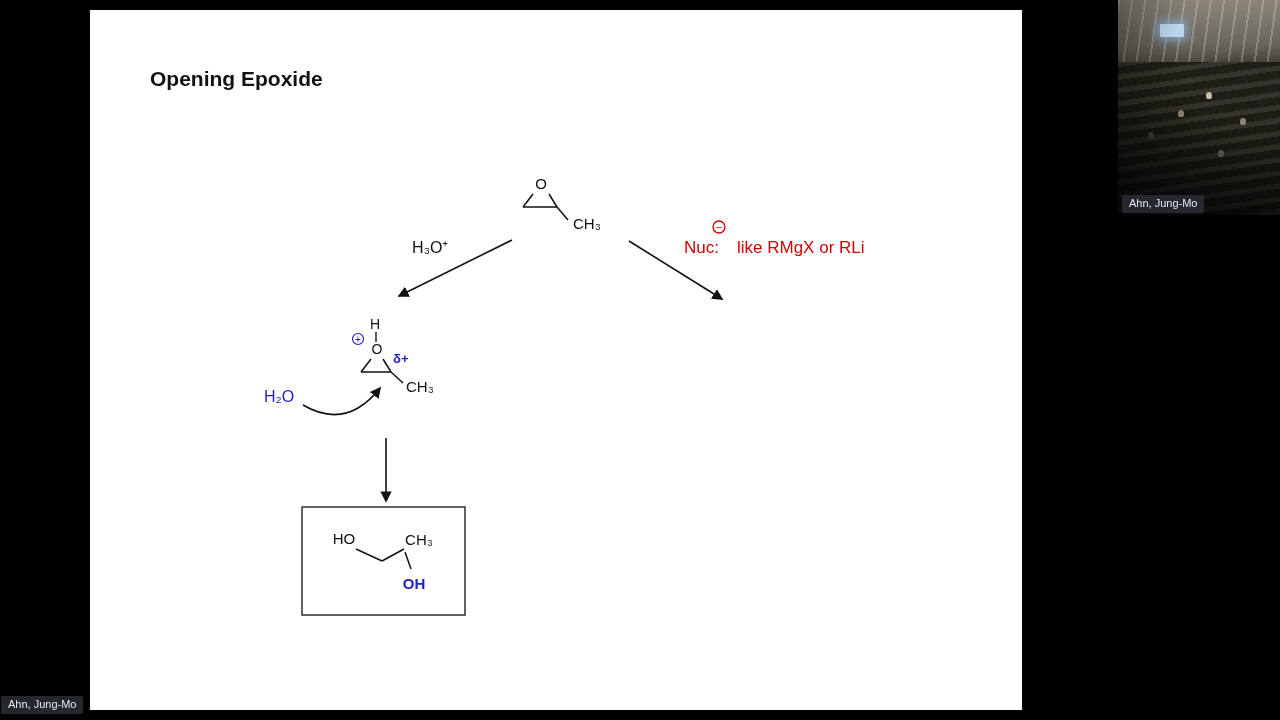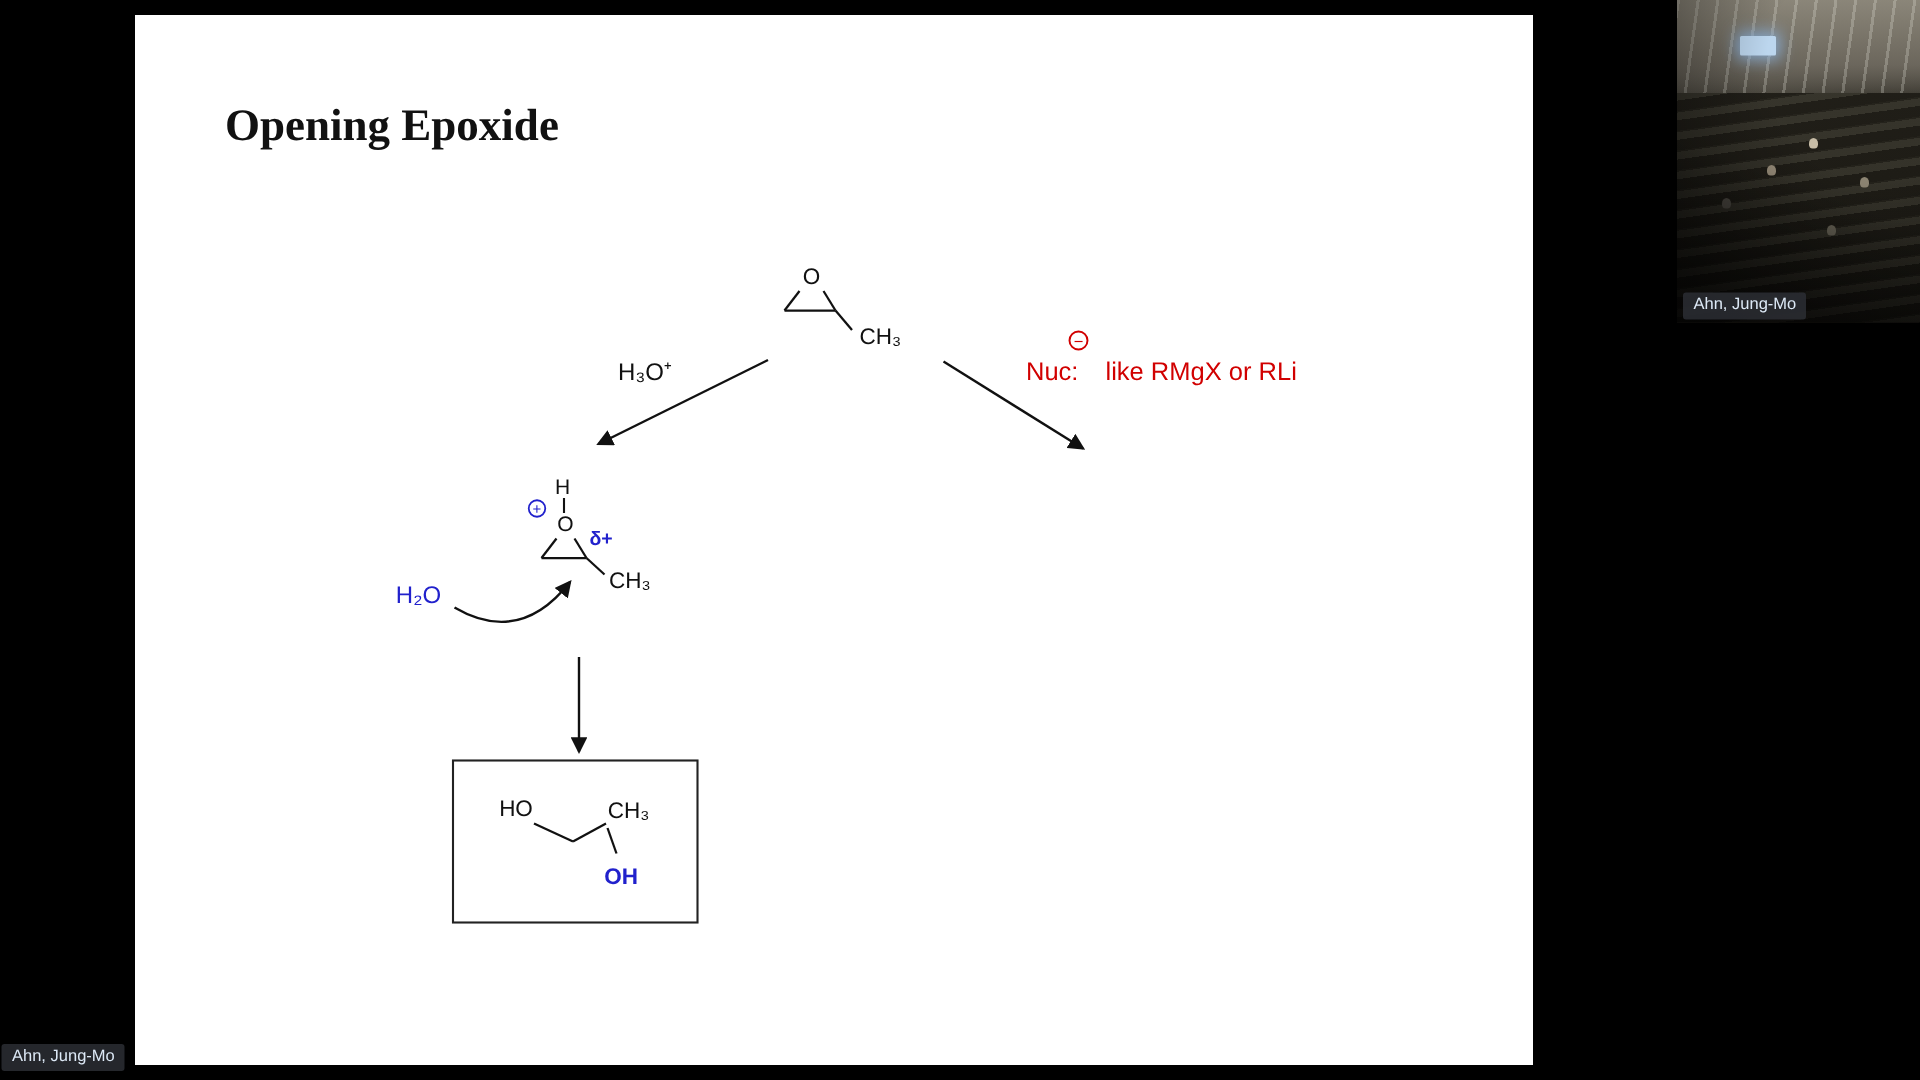--- a/index.html
+++ b/index.html
@@ -8,21 +8,21 @@
     background: #000;
     font-family: "Liberation Sans", sans-serif;
     position: relative; overflow: hidden;
   }
   .stage { position: absolute; left: 0; top: 0; width: 1280px; height: 720px; }
 
   
   .slide { position: absolute; left: 90px; top: 10px; width: 932px; height: 700px; background: #ffffff; }
   .slide-title {
     position: absolute; left: 60px; top: 57px; margin: 0;
-    font-size: 30px; line-height: 1.1; font-weight: 700; color: #111; font-family: Liberation Serif, serif;
+    font-size: 21px; line-height: 1.1; font-weight: 700; color: #111;
   }
   .scheme { position: absolute; left: 0; top: 0; }
   .scheme text { font-family: "Liberation Sans", sans-serif; fill: #111; }
   .scheme .blue { fill: #2121cc; }
   .scheme .red  { fill: #d10000; }
 
   
   .name-tag {
     position: absolute;
     background: rgba(44,46,52,0.85);

